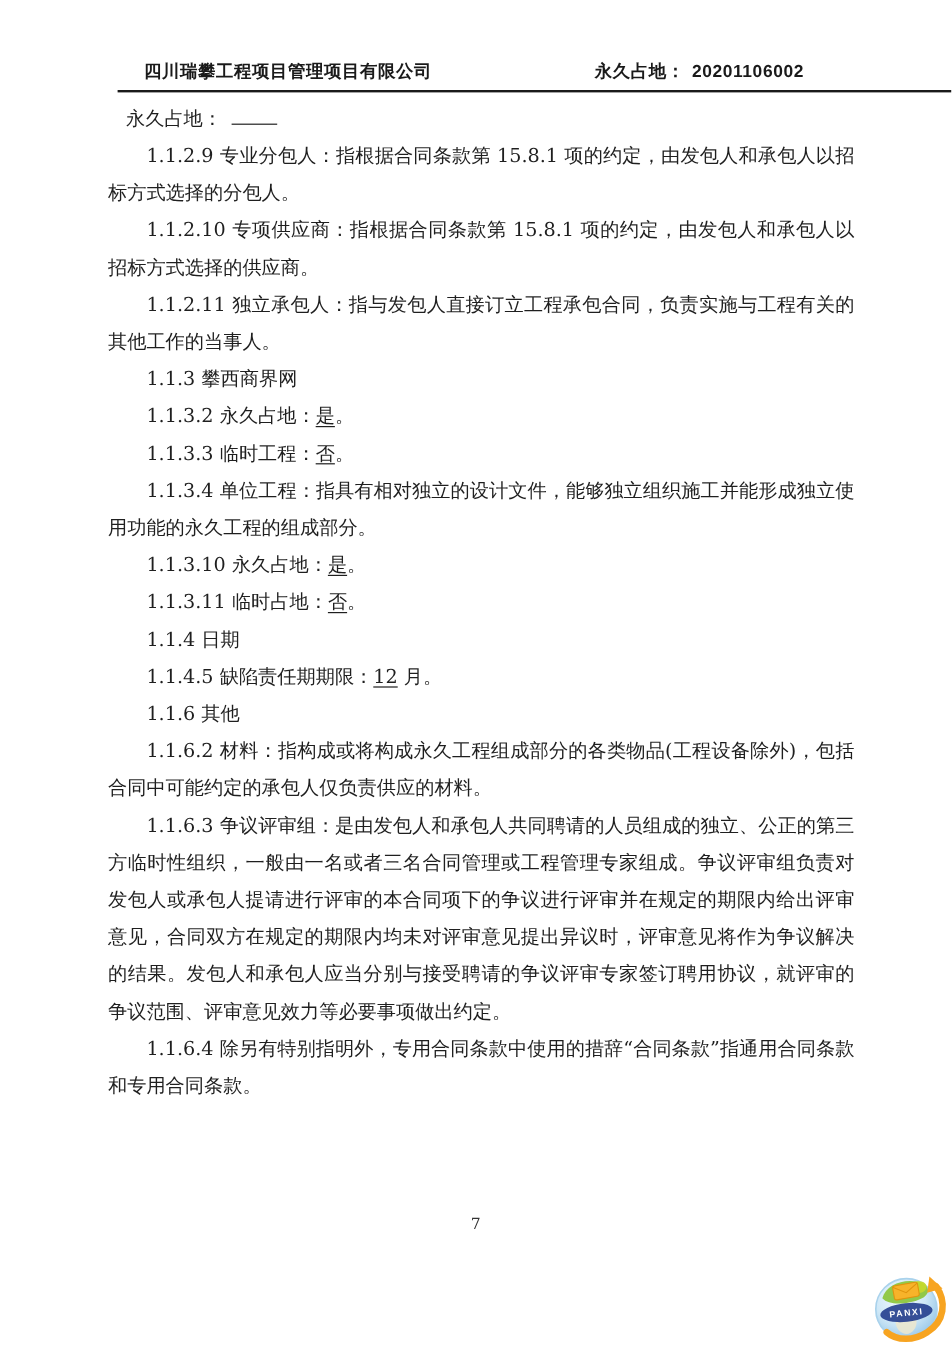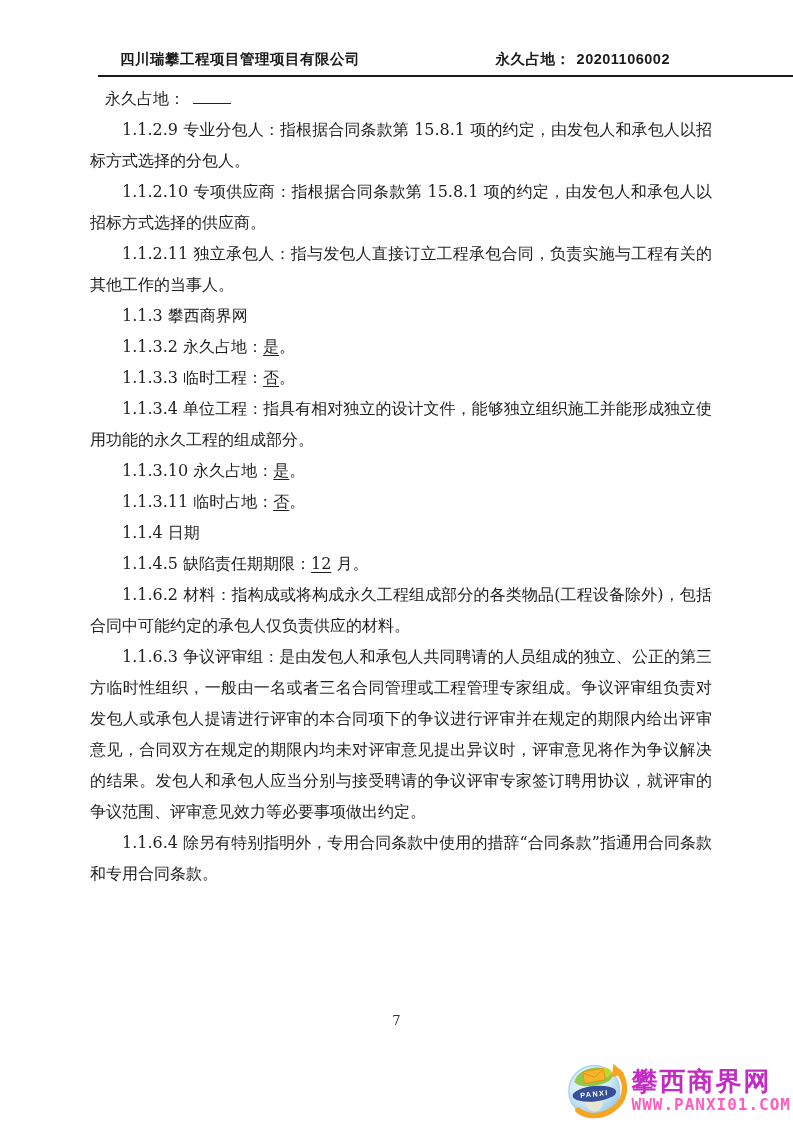--- a/index.html
+++ b/index.html
@@ -90,20 +90,21 @@
         <p class="para"><span>1.1.2.10 专项供应商：指根据合同条款第 15.8.1 项的约定，由发包人和承包人以招标方式选择的供应商。</span></p>
         <p class="para"><span>1.1.2.11 独立承包人：指与发包人直接订立工程承包合同，负责实施与工程有关的其他工作的当事人。</span></p>
         <p class="para"><span>1.1.3 攀西商界网</span></p>
         <p class="para"><span>1.1.3.2 永久占地：</span><span class="u">是</span><span>。</span></p>
         <p class="para"><span>1.1.3.3 临时工程：</span><span class="u">否</span><span>。</span></p>
         <p class="para"><span>1.1.3.4 单位工程：指具有相对独立的设计文件，能够独立组织施工并能形成独立使用功能的永久工程的组成部分。</span></p>
         <p class="para"><span>1.1.3.10 永久占地：</span><span class="u">是</span><span>。</span></p>
         <p class="para"><span>1.1.3.11 临时占地：</span><span class="u">否</span><span>。</span></p>
         <p class="para"><span>1.1.4 日期</span></p>
         <p class="para"><span>1.1.4.5 缺陷责任期期限：</span><span class="u">12</span><span> 月。</span></p>
+        <p class="para"><span>1.1.6 其他</span></p>
         <p class="para"><span>1.1.6.2 材料：指构成或将构成永久工程组成部分的各类物品(工程设备除外)，包括合同中可能约定的承包人仅负责供应的材料。</span></p>
         <p class="para"><span>1.1.6.3 争议评审组：是由发包人和承包人共同聘请的人员组成的独立、公正的第三方临时性组织，一般由一名或者三名合同管理或工程管理专家组成。争议评审组负责对发包人或承包人提请进行评审的本合同项下的争议进行评审并在规定的期限内给出评审意见，合同双方在规定的期限内均未对评审意见提出异议时，评审意见将作为争议解决的结果。发包人和承包人应当分别与接受聘请的争议评审专家签订聘用协议，就评审的争议范围、评审意见效力等必要事项做出约定。</span></p>
         <p class="para"><span>1.1.6.4 除另有特别指明外，专用合同条款中使用的措辞“合同条款”指通用合同条款和专用合同条款。</span></p>
       </div>
   </div>
 
   <div class="page-number">7</div>
 
   <div class="watermark">
     <span class="wm-globe">
@@ -124,19 +125,15 @@
           <path d="M19,12 L30.5,19 L42,12" fill="none" stroke="#e0940e" stroke-width="1"></path>
         </g>
         <path d="M58,13 C68,27 66,45 50,55 C38,63 22,63 13,55" fill="none" stroke="#f7a421" stroke-width="6" stroke-linecap="round"></path>
         <polygon points="52,4 64,15 50,19" fill="#f7a421"></polygon>
         <g transform="rotate(-6 31 37)">
           <ellipse cx="31" cy="37" rx="24" ry="8.5" fill="#27418f" opacity="0.92"></ellipse>
           <text x="31" y="40" text-anchor="middle" font-family="Liberation Sans, sans-serif" font-size="8" font-weight="bold" fill="#ffffff" letter-spacing="1.5">PANXI</text>
         </g>
       </svg>
     </span>
-    <span class="wm-text">
-      <span class="wm-name" style="color: rgb(195, 44, 195);">攀西商界网</span>
-      <span class="wm-url" style="color: rgb(255, 92, 192);">WWW.PANXI01.COM</span>
-    </span>
   </div>
 
 </div>
 
 </body></html>

